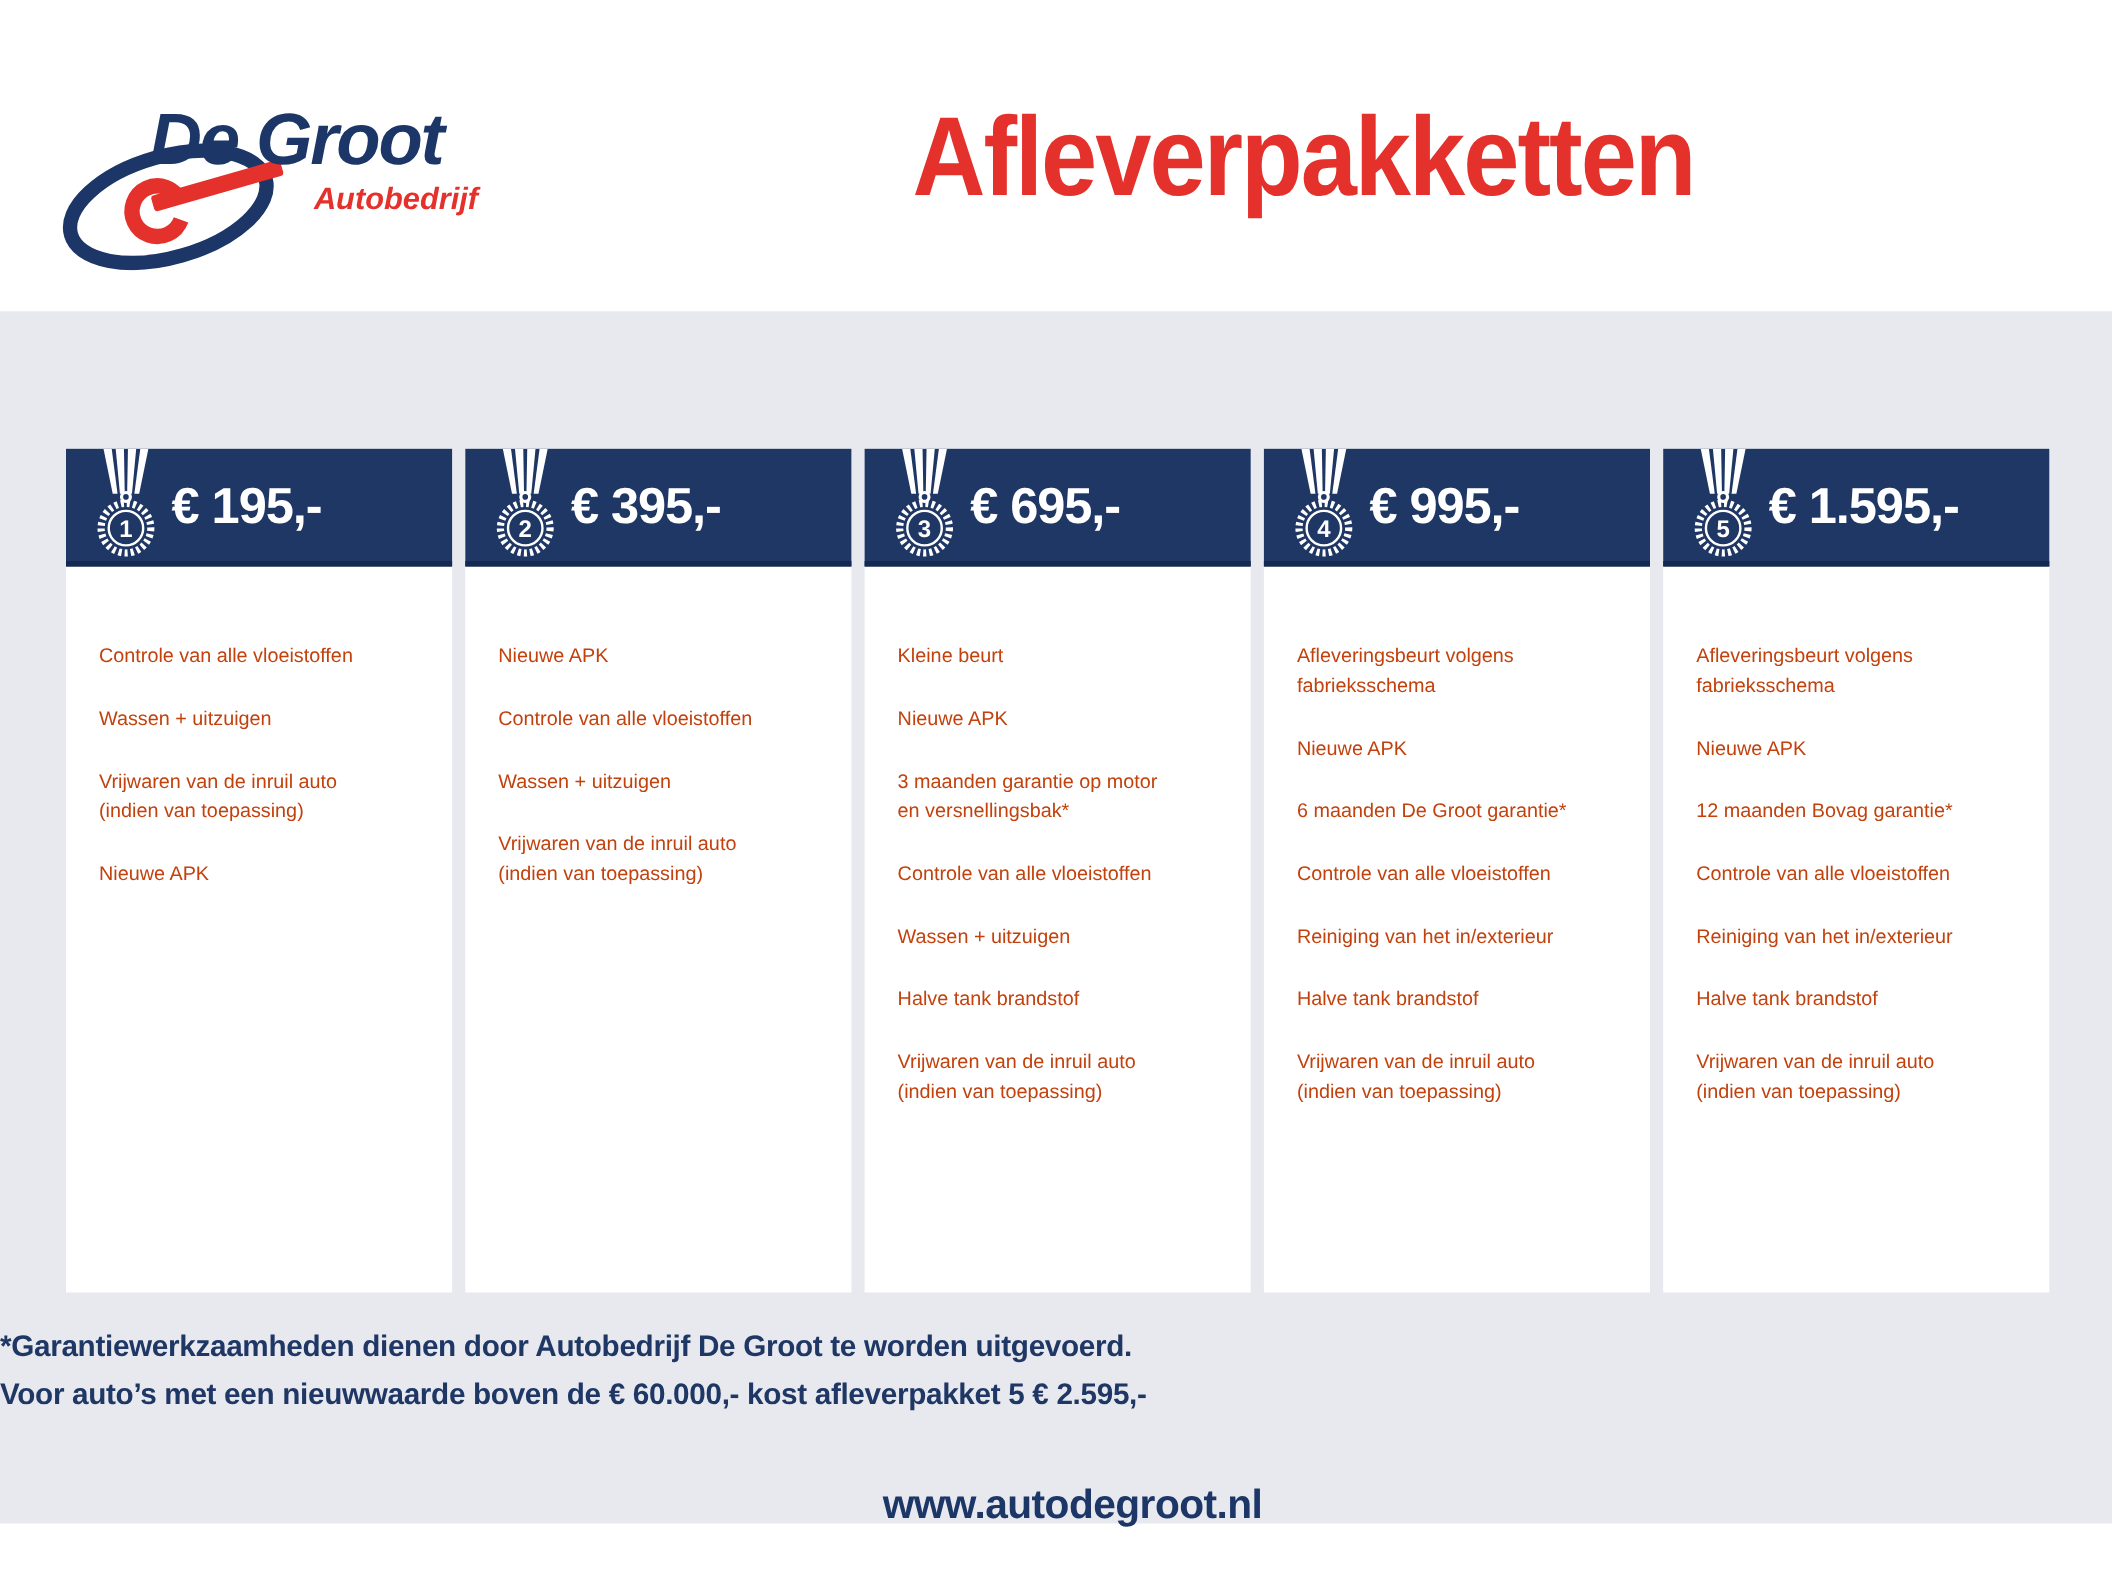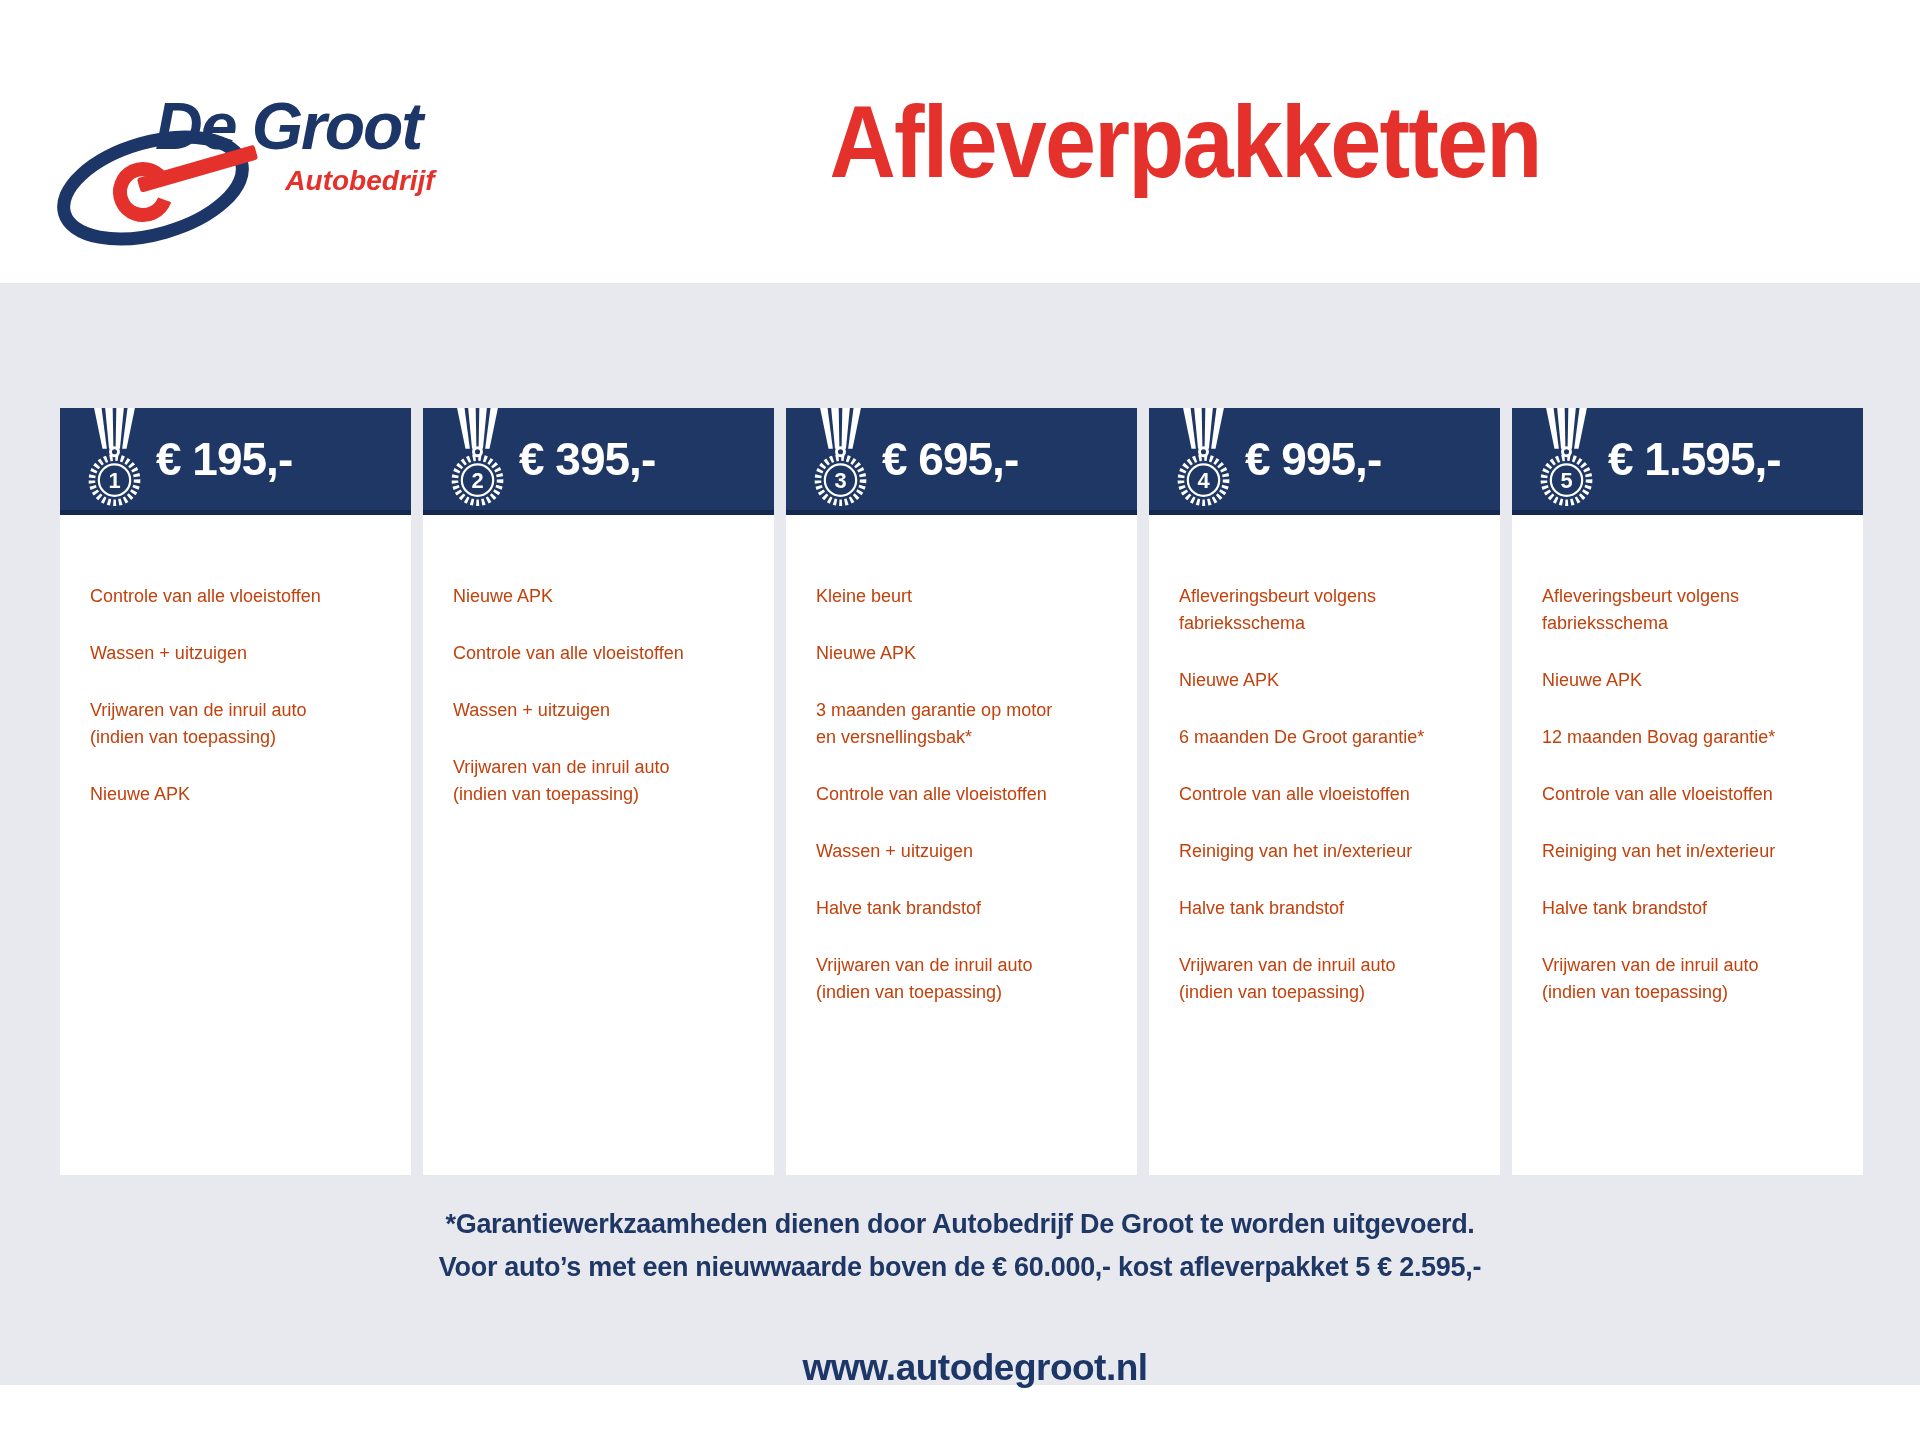--- a/index.html
+++ b/index.html
@@ -11,21 +11,21 @@
     position: relative;
   }
   .top-band { position: relative; width: 1920px; height: 283px; background: #ffffff; }
   .gray-band { position: relative; width: 1920px; height: 1102px; background: #e8e9ee; }
   .bottom-band { width: 1920px; height: 55px; background: #ffffff; }
 
   
   .logo { position: absolute; left: 60px; top: 70px; width: 430px; height: 175px; }
   .swoosh { position: absolute; left: -8px; top: 56px; width: 212px; height: 120px; }
   .brand-name {
-    position: absolute; left: 95px; top: 18px;
+    position: absolute; left: 76px; top: 18px;
     font-size: 66px; font-weight: bold; font-style: italic;
     color: #1c3667; letter-spacing: -2px; white-space: nowrap;
   }
   .brand-sub {
     position: absolute; left: 170px; top: 95px; width: 260px;
     text-align: center; font-size: 28px; font-weight: bold; font-style: italic;
     color: #e5312b; white-space: nowrap;
   }
 
   
@@ -61,21 +61,21 @@
   .card-body { padding: 68px 24px 0 30px; }
   .item {
     margin: 0 0 30px 0;
     font-size: 18px; line-height: 27px; color: #c2410c;
     white-space: pre-line;
   }
 
   
   .footnotes {
     position: absolute; left: 0; top: 920px; width: 1920px;
-    text-align: center; color: #1f3765;
+    color: #1f3765;
     font-size: 27px; font-weight: bold; line-height: 43px; letter-spacing: -0.3px;
   }
   .website {
     position: absolute; left: 0; top: 1064px; width: 1920px;
     text-align: center; color: #1c3667;
     font-size: 37px; font-weight: bold; letter-spacing: -0.5px; padding-left: 15px;
   }
 </style>
 </head>
 <body>

